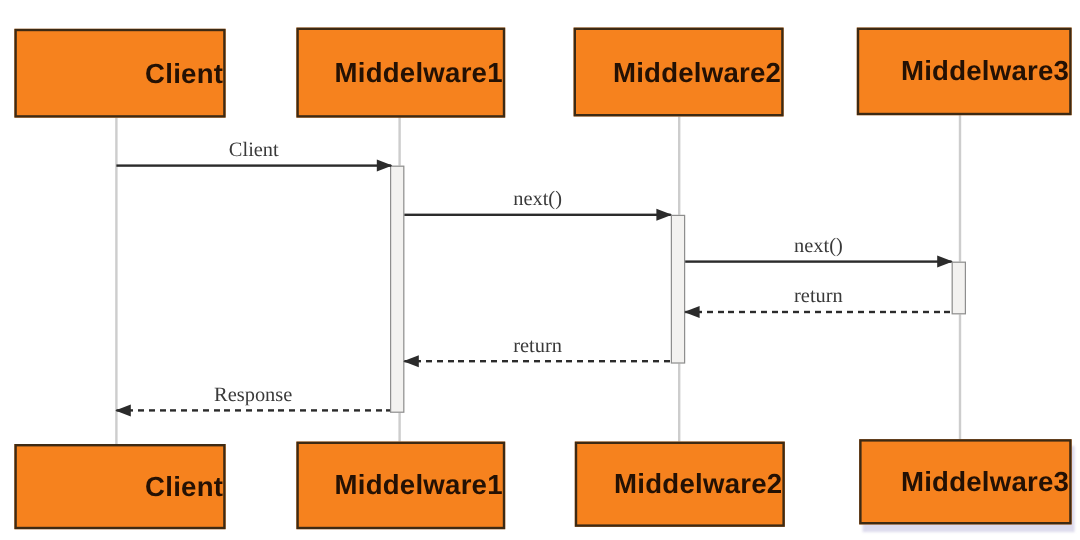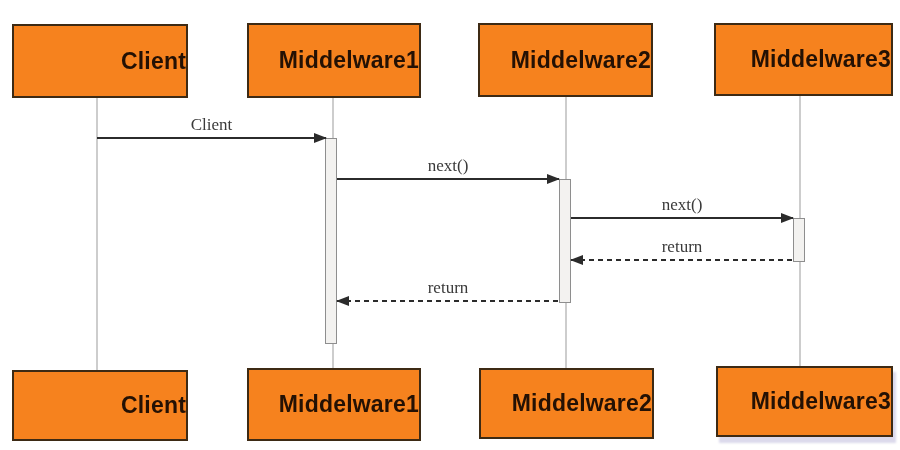--- a/index.html
+++ b/index.html
@@ -126,20 +126,25 @@
     <div class="msg-line dashed"></div>
     <div class="arrowhead left"></div>
   </div>
 
   <div class="message" style="left:337px; top:276px; width:222px;">
     <span class="msg-label">return</span>
     <div class="msg-line dashed"></div>
     <div class="arrowhead left"></div>
   </div>
 
+  <div class="message" style="left:97px; top:317px; width:228px;">
+    <span class="msg-label">Response</span>
+    <div class="msg-line dashed"></div>
+    <div class="arrowhead left"></div>
+  </div>
 
   <div class="actor" style="left:12px;  top:370px; width:176px; height:71px;">
     <span>Client</span>
   </div>
   <div class="actor" style="left:247px; top:368px; width:174px; height:73px;">
     <span>Middelware1</span>
   </div>
   <div class="actor" style="left:479px; top:368px; width:175px; height:71px;">
     <span>Middelware2</span>
   </div>

